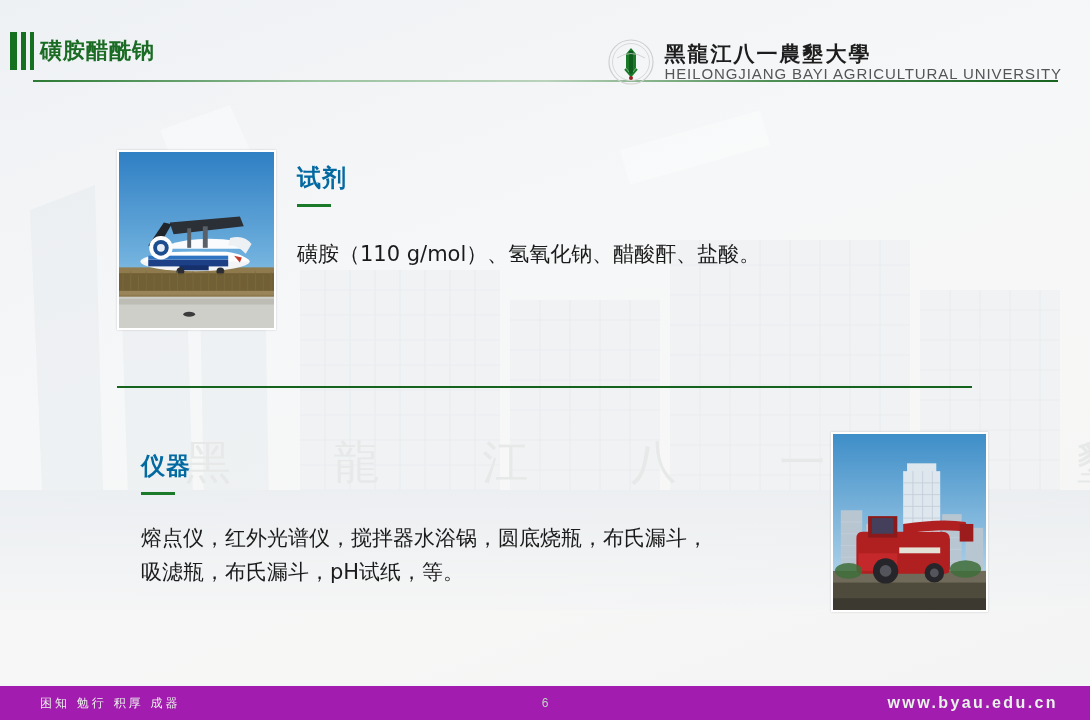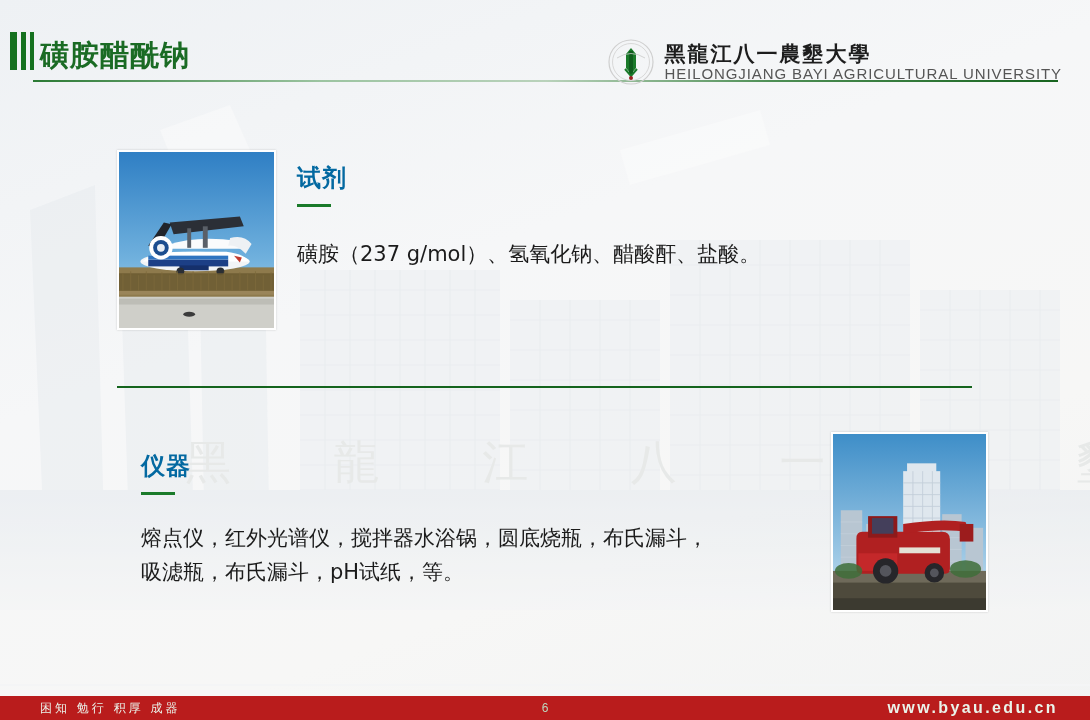--- a/index.html
+++ b/index.html
@@ -45,21 +45,21 @@
     position:absolute; left:10px; top:32px;
     display:flex; gap:4px;
   }
   .title-bars i {
     display:block; width:7px; height:38px; background:#15711f;
   }
   .title-bars i:nth-child(2){ width:5px; }
   .title-bars i:nth-child(3){ width:4px; }
   .slide-title {
     position:absolute; left:40px; top:36px;
-    font-size:29px; font-weight:bold;
+    font-size:22px; font-weight:bold;
     color:#1a6b24;
     letter-spacing:1px;
     font-family:"DejaVu Sans","Liberation Sans",sans-serif;
   }
   .header-rule {
     position:absolute; left:33px; top:80px;
     width:1025px; height:2px;
     background:linear-gradient(90deg,#2b7a34 0%,#9cc4a1 28%,#b9d2bb 50%,#4e8f55 72%,#17641f 100%);
   }
 
@@ -111,22 +111,22 @@
     position:absolute; left:117px; top:386px;
     width:855px; height:2px; background:#14641d;
   }
 
   #instrument-block { position:absolute; left:117px; top:450px; width:700px;margin-left:24px; }
   #instrument-text  { margin-top:26px; width:700px; }
 
   
   .footer {
     position:absolute; left:0; bottom:0;
-    width:1090px; height:24px;
-    background:#b91c1c;
+    width:1090px; height:34px;
+    background:#a21caf;
     display:flex; align-items:center;
   }
   .footer-motto {
     position:absolute; left:40px;
     color:#eaf3ea; font-size:12px; letter-spacing:3px;
     font-family:"DejaVu Sans","Liberation Sans",sans-serif;
   }
   .footer-page {
     position:absolute; left:50%; transform:translateX(-50%);
     color:#bcd9bf; font-size:12px;
@@ -253,21 +253,21 @@
       <g stroke="#7d6a3c" stroke-width="1" opacity=".8">
         <path d="M4 142 V124 M12 142 V122 M20 142 V126 M28 142 V122 M36 142 V126 M44 142 V123 M52 142 V126 M60 142 V122 M68 142 V125 M76 142 V122 M84 142 V126 M92 142 V123 M100 142 V125 M108 142 V122 M116 142 V126 M124 142 V123 M132 142 V125 M140 142 V122 M148 142 V126 M156 142 V123"></path>
       </g>
       <ellipse cx="72" cy="166" rx="6" ry="2.5" fill="#3b3b3b"></ellipse>
     </svg>
   </div>
 
   <div id="reagent-block">
     <div class="section-heading">试剂</div>
     <div class="heading-underline"></div>
-    <div class="body-text" id="reagent-text">磺胺（237 g/mol）、氢氧化钠、醋酸酐、盐酸。</div>
+    <div class="body-text" id="reagent-text">磺胺（110 g/mol）、氢氧化钠、醋酸酐、盐酸。</div>
   </div>
 
   <div class="mid-divider"></div>
 
   <div id="instrument-block">
     <div class="section-heading">仪器</div>
     <div class="heading-underline"></div>
     <div class="body-text" id="instrument-text">
       <div>熔点仪，红外光谱仪，搅拌器水浴锅，圆底烧瓶，布氏漏斗，</div>
       <div>吸滤瓶，布氏漏斗，pH试纸，等。</div>

